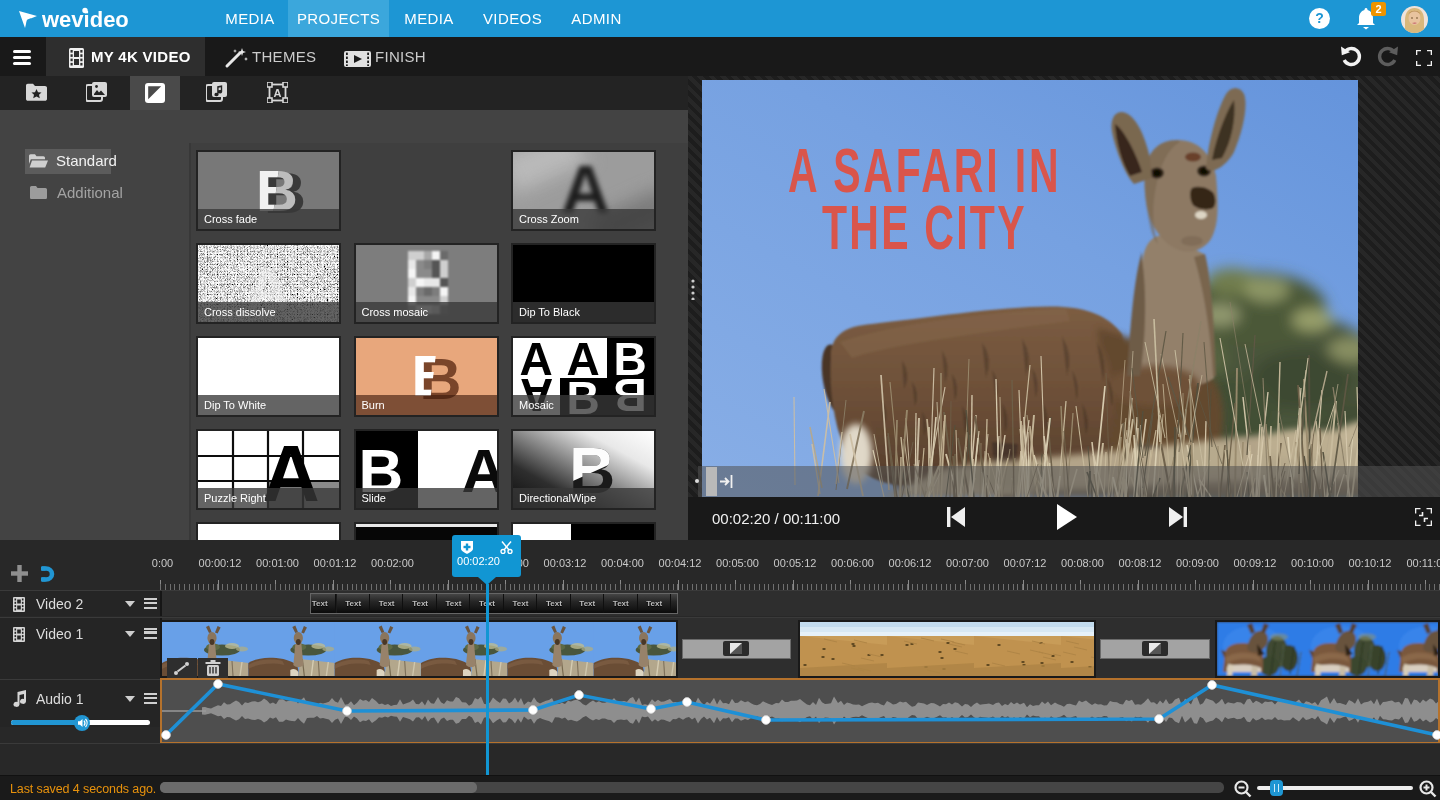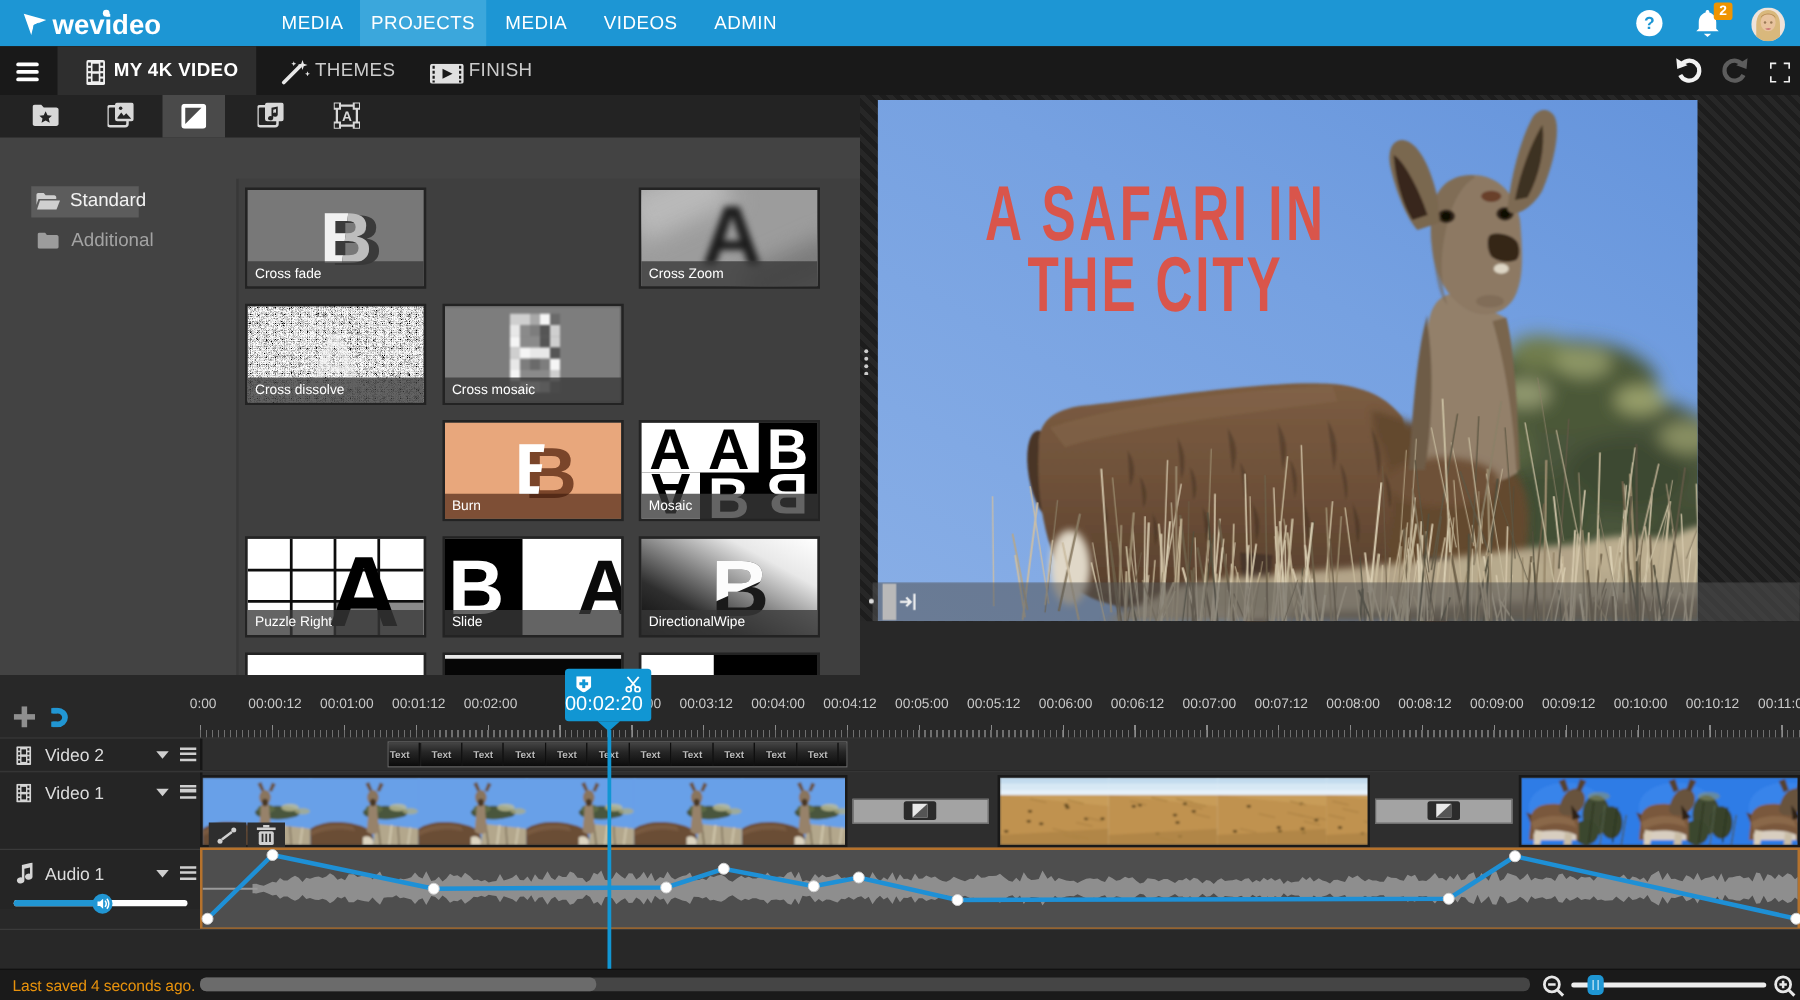--- a/index.html
+++ b/index.html
@@ -235,20 +235,28 @@
         <div style="position:absolute;left:68px;top:51px;width:8px;height:9px;background:#8a8a8a"></div>
         <div style="position:absolute;left:76px;top:51px;width:8px;height:9px;background:#8a8a8a"></div>
         <div style="position:absolute;left:84px;top:51px;width:8px;height:9px;background:#cfcfcf"></div>
         <div style="position:absolute;left:52px;top:60px;width:8px;height:9px;background:#a8a8a8"></div>
         <div style="position:absolute;left:60px;top:60px;width:8px;height:9px;background:#e8e8e8"></div>
         <div style="position:absolute;left:68px;top:60px;width:8px;height:9px;background:#e8e8e8"></div>
         <div style="position:absolute;left:76px;top:60px;width:8px;height:9px;background:#cfcfcf"></div>
         <div style="position:absolute;left:84px;top:60px;width:8px;height:9px;background:#8a8a8a"></div>
         <div style="position:absolute;inset:0;backdrop-filter:blur(1px)"></div>
         <div class="tlabel" style="">Cross mosaic</div>
+      </div>
+      <div class="thumb" style="left:511px;top:167px">
+        <div style="position:absolute;inset:0;background:#000"></div>
+        <div class="tlabel" style="">Dip To Black</div>
+      </div>
+      <div class="thumb" style="left:196px;top:260px">
+        <div style="position:absolute;inset:0;background:#fff"></div>
+        <div class="tlabel" style="">Dip To White</div>
       </div>
       <div class="thumb" style="left:353.5px;top:260px">
         <div style="position:absolute;inset:0;background:#e8a77c"></div>
         <div class="bigB" style="left:64px;top:7px;color:#7a452a;filter:blur(.6px)">B</div>
         <div class="bigB" style="left:56px;top:4px;color:#fff;clip-path:polygon(0 0,62% 0,42% 100%,0 100%)">B</div>
         <div class="tlabel" style="background:rgba(62,26,12,.62)">Burn</div>
       </div>
       <div class="thumb" style="left:511px;top:260px">
         <svg width="141" height="77" style="position:absolute;left:0;top:0" font-family="Liberation Sans" font-weight="bold" font-size="46">
           <rect width="141" height="77" fill="#000"></rect>
@@ -717,20 +725,38 @@
 </g>
 </svg>
 </div>
 <div id="scrub">
 <div class="abs" style="left:8px;top:1px;width:11px;height:29px;background:#b9b9b9"></div>
 <div class="abs" style="left:-3px;top:13px;width:4px;height:4px;background:#ddd;border-radius:50%"></div>
 <svg class="abs" style="left:21px;top:8px" width="14" height="15" viewBox="0 0 14 15">
 <path d="M1 7.5 L9 7.5 M6 4 L9.5 7.5 L6 11 M12.5 1 L12.5 14" stroke="#f0f0f0" stroke-width="1.8" fill="none"></path>
 </svg>
 </div>
+<div id="pcontrols">
+<div class="abs" style="left:24px;top:13px;font-size:15px;color:#f0f0f0">00:02:20 / 00:11:00</div>
+<svg class="abs" style="left:258px;top:9px" width="20" height="22" viewBox="0 0 20 22">
+        <rect x="1" y="1" width="3.4" height="20" fill="#f0f0f0"></rect>
+        <path d="M19 1 L19 21 L5 11 Z" fill="#f0f0f0"></path>
+      </svg>
+<svg class="abs" style="left:368px;top:6px" width="22" height="28" viewBox="0 0 22 28">
+        <path d="M1 1 L21 14 L1 27 Z" fill="#fff"></path>
+      </svg>
+<svg class="abs" style="left:480px;top:9px" width="20" height="22" viewBox="0 0 20 22">
+        <path d="M1 1 L1 21 L15 11 Z" fill="#f0f0f0"></path>
+        <rect x="15.6" y="1" width="3.4" height="20" fill="#f0f0f0"></rect>
+      </svg>
+<svg class="abs" style="left:727px;top:11px" width="17" height="18" viewBox="0 0 17 18">
+        <path d="M0 5.5 L0 0 L5.5 0 M11.5 0 L17 0 L17 5.5 M17 12.5 L17 18 L11.5 18 M5.5 18 L0 18 L0 12.5" fill="none" stroke="#f0f0f0" stroke-width="2.6"></path>
+        <path d="M4 7.5 L7.5 7.5 L7.5 4 M13 10.5 L9.5 10.5 L9.5 14" fill="none" stroke="#f0f0f0" stroke-width="1.6"></path>
+      </svg>
+</div>
 <svg class="abs" style="left:689px;top:278px" width="8" height="22" viewBox="0 0 8 22">
       <circle cx="4" cy="3" r="1.6" fill="#ccc"></circle>
       <circle cx="4" cy="9" r="1.6" fill="#ccc"></circle>
       <circle cx="4" cy="15" r="1.6" fill="#ccc"></circle>
       <circle cx="4" cy="21" r="1.6" fill="#ccc"></circle>
     </svg>
 <div id="tl">
 <svg class="abs" style="left:11px;top:25px" width="17" height="17" viewBox="0 0 17 17">
         <rect x="6.3" y="0" width="4.4" height="17" fill="#8f8f8f"></rect>
         <rect x="0" y="6.3" width="17" height="4.4" fill="#8f8f8f"></rect>
@@ -1245,16 +1271,16 @@
           <rect x="2.5" y="4.8" width="7" height="2.4" fill="#1196d3"></rect>
         </svg>
 <svg style="position:absolute;left:48px;top:6px" width="13" height="13" viewBox="0 0 13 13">
           <g stroke="#fff" stroke-width="1.4" fill="none">
             <line x1="2" y1="0.5" x2="9" y2="9"></line>
             <line x1="11" y1="0.5" x2="4" y2="9"></line>
             <circle cx="3" cy="10.5" r="2"></circle>
             <circle cx="10" cy="10.5" r="2"></circle>
           </g>
         </svg>
-<div style="position:absolute;left:0;top:20px;width:53px;font-size:16px;color:#fff">00:02:20</div>
+<div style="position:absolute;left:0;top:20px;width:53px;text-align:center;font-size:11px;color:#fff">00:02:20</div>
 <div style="position:absolute;left:26px;top:42px;width:0;height:0;border-left:9px solid transparent;border-right:9px solid transparent;border-top:8px solid #1196d3"></div>
 </div>
 </div>
 </div>
 </body></html>

